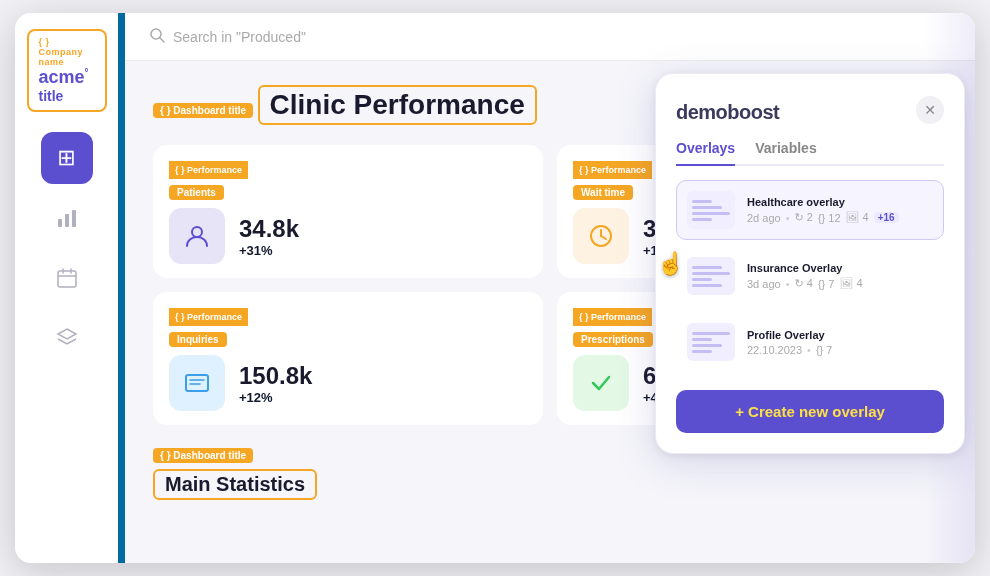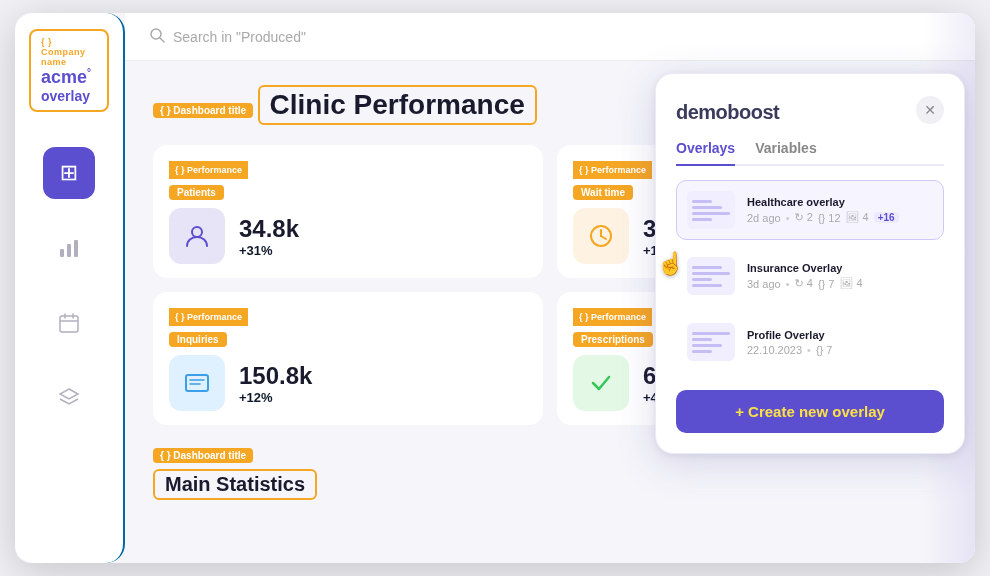--- a/index.html
+++ b/index.html
@@ -24,24 +24,23 @@
       position: relative;
     }
     
     .sidebar {
       width: 110px;
       background: #fff;
       display: flex;
       flex-direction: column;
       align-items: center;
       padding: 16px 0;
-      border-right: 2px solid #0369a1;
-      gap: 23px;
+      border-right: 7px solid #0369a1;
+      gap: 8px;
       flex-shrink: 0;
-      border-radius: 19px;
     }
     .sidebar-logo-box {
       border: 2px solid #f5a623;
       border-radius: 8px;
       padding: 6px 10px;
       margin-bottom: 12px;
       display: flex;
       flex-direction: column;
       align-items: flex-start;
       width: 80px;
@@ -388,21 +387,21 @@
   </style>
 </head>
 <body>
 
 <div class="app-window">
 
   <div class="sidebar">
     <div class="sidebar-logo-box">
       <span class="sidebar-logo-tag">{ } Company name</span>
       <span class="sidebar-logo-text">acme<sup>°</sup></span>
-      <span class="sidebar-logo-sub">overlay</span>
+      <span class="sidebar-logo-sub">title</span>
     </div>
     <div class="sidebar-nav-item active">⊞</div>
     <div class="sidebar-nav-item">
       <svg width="22" height="22" viewBox="0 0 22 22" fill="none" xmlns="http://www.w3.org/2000/svg">
         <rect x="2" y="12" width="4" height="8" rx="1" fill="#b0b0c0"></rect>
         <rect x="9" y="7" width="4" height="13" rx="1" fill="#b0b0c0"></rect>
         <rect x="16" y="3" width="4" height="17" rx="1" fill="#b0b0c0"></rect>
       </svg>
     </div>
     <div class="sidebar-nav-item">

